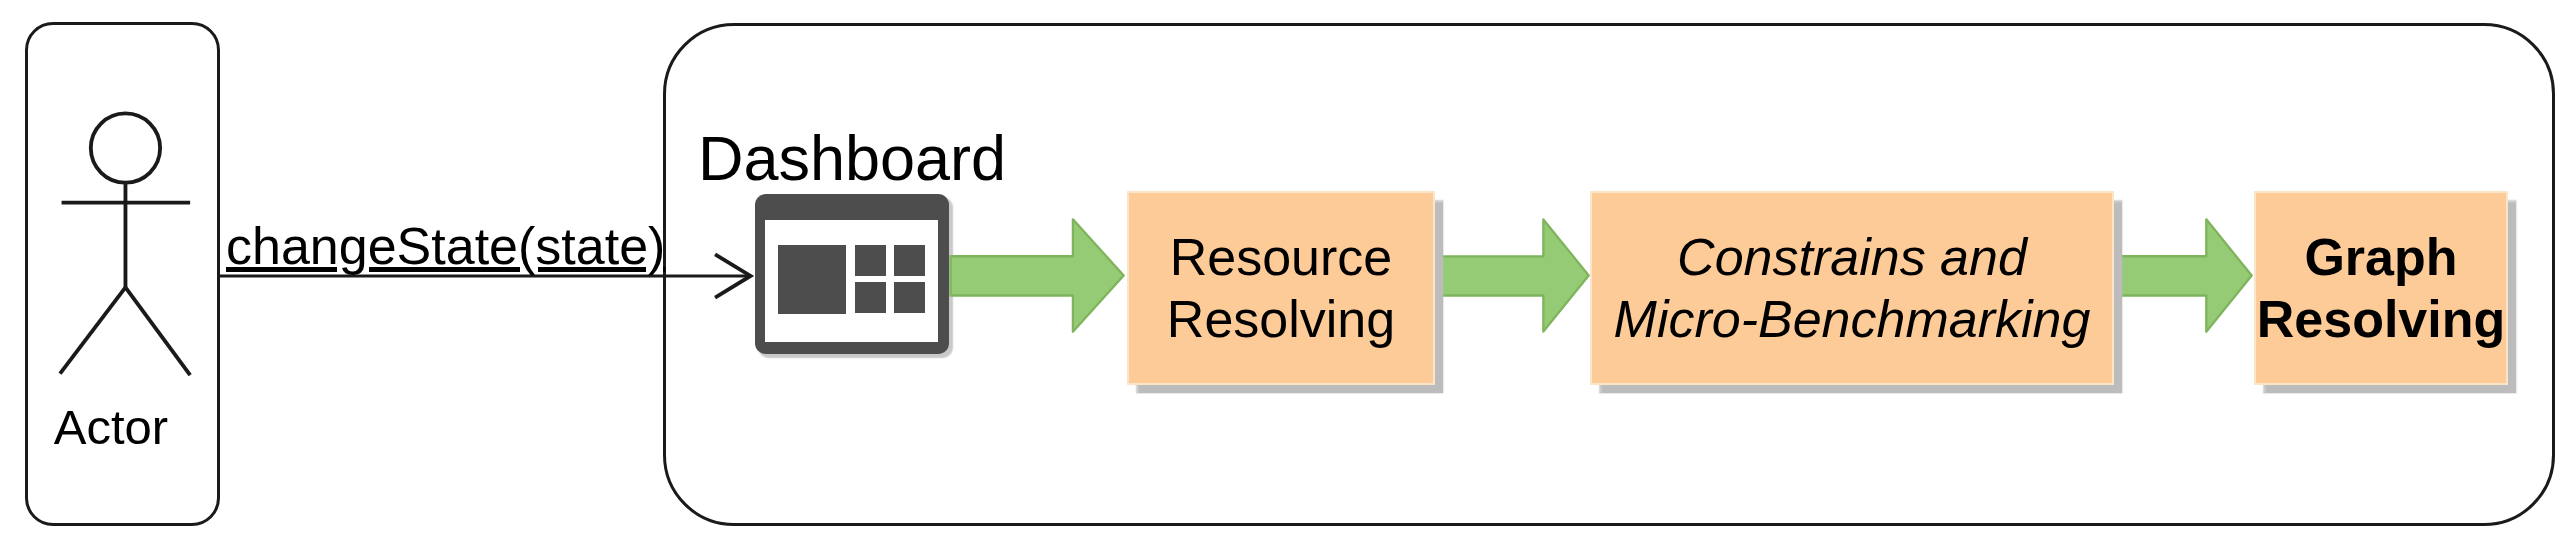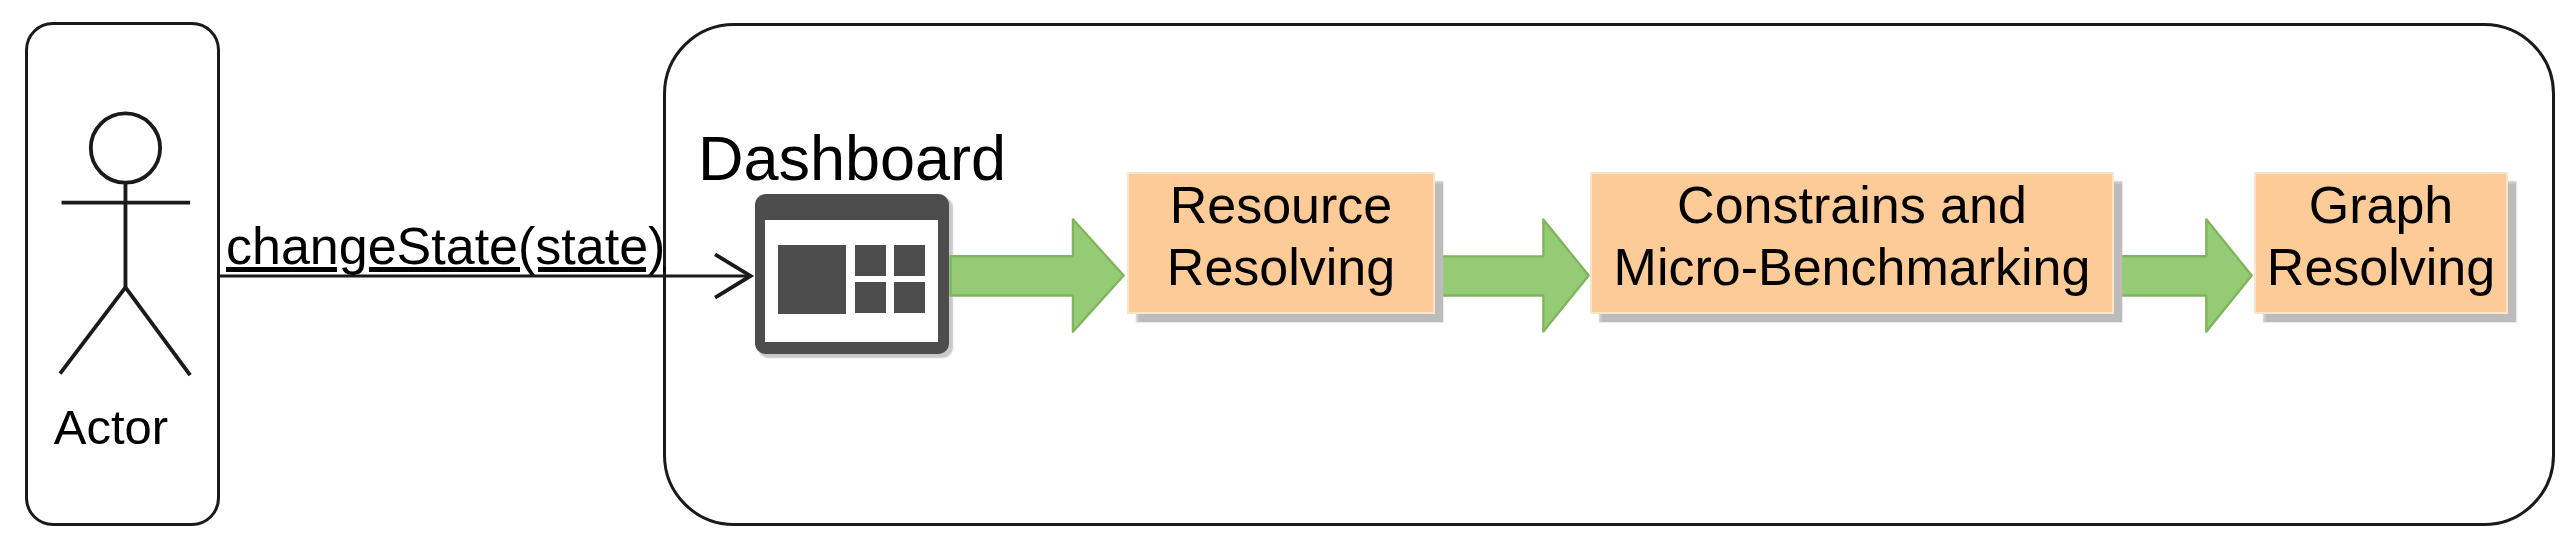--- a/index.html
+++ b/index.html
@@ -77,34 +77,34 @@
     stroke:var(--arrow-stroke,#7fb45c);
     stroke-width:3;
     stroke-linejoin:round;
   }
   .arrow-1{left:949px;top:217px;}
   .arrow-2{left:1435px;top:217px;}
   .arrow-3{left:2107px;top:217px;}
 
   
   .process-box{
-    top:172px;height:142px;
+    top:191px;height:194px;
     background:var(--box-fill,#fdcb97);
     border:2.3px solid var(--box-border,#fbe4c8);
     box-shadow:8.5px 8.5px 1.5px var(--box-shadow,#bcbcbc);
-    display:flex;align-items:flex-start;justify-content:center;
+    display:flex;align-items:center;justify-content:center;
     box-sizing:border-box;
   }
   .process-label{
     font-size:52px;line-height:62px;text-align:center;
     white-space:pre-line;
   }
   .box-1{left:1127px;width:308px;}
-  .box-2{left:1590px;width:524px;}
-  .box-3{left:2254px;width:254px;}
+  .box-2{left:1590px;width:524px;font-style:italic;}
+  .box-3{left:2254px;width:254px;font-weight:bold;}
 </style>
 </head>
 <body>
 
 <div class="stage">
 
   <div class="abs actor-box">
     <svg class="abs actor-figure" style="left:21.6px;top:79px;" width="154" height="279" viewBox="0 0 200 362">
       <circle cx="98" cy="57" r="45"></circle>
       <line x1="98" y1="102" x2="98" y2="238"></line>

